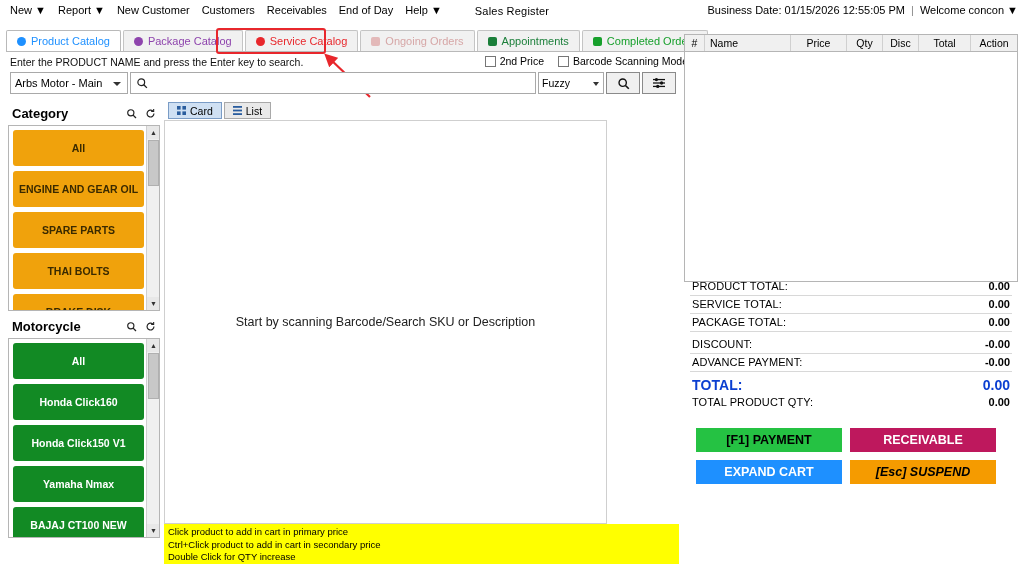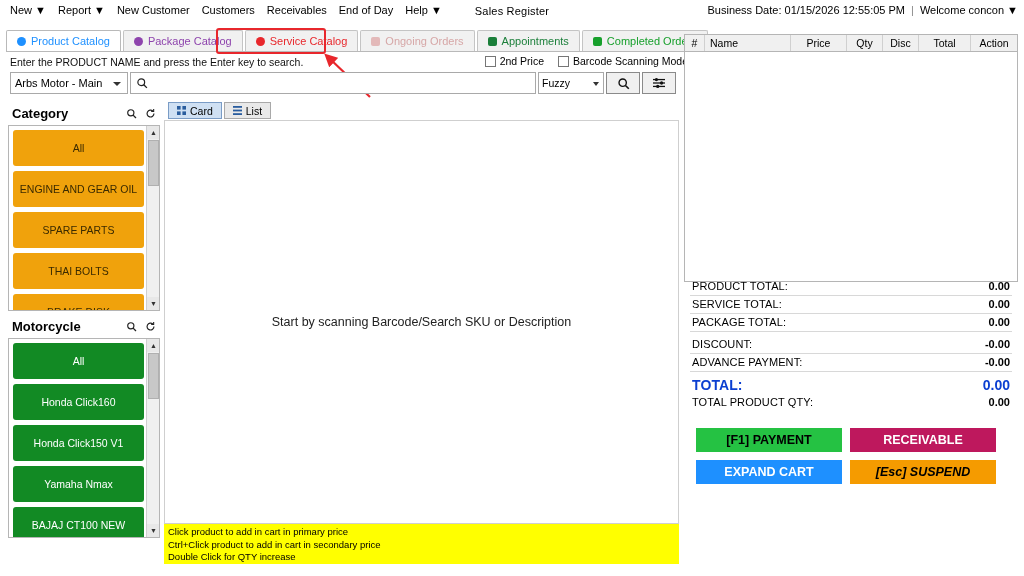--- a/index.html
+++ b/index.html
@@ -114,21 +114,21 @@
   .panel-head .ptitle { font-size: 13px; font-weight: bold; }
   .panel-head .picons { display: flex; gap: 8px; color: #333; font-size: 11px; }
   .listbox {
     border: 1px solid #b5b5b5; background: #fff; position: relative;
     overflow: hidden;
   }
   .listinner { padding: 4px 4px 0 4px; }
   .catbtn {
     height: 36px; margin-bottom: 5px; border-radius: 3px;
     display: flex; align-items: center; justify-content: center;
-    font-size: 10.5px; font-weight: normal; color: #fff; cursor: pointer;
+    font-size: 10.5px; font-weight: bold; color: #fff; cursor: pointer;
     text-align: center; padding: 0 4px;
   }
   .cat-orange { background: #f0a20c; color: #3a2a00; }
   .cat-green  { background: #128a24; }
   .vscroll {
     position: absolute; right: 0; top: 0; width: 13px; height: 100%;
     background: #f0f0f0; border-left: 1px solid #cfcfcf;
   }
   .vscroll .thumb {
     position: absolute; left: 1px; width: 11px; background: #c8c8c8;
@@ -144,21 +144,21 @@
   .viewtabs {
     position: absolute; top: 102px; left: 168px; display: flex; gap: 2px;
   }
   .vtab {
     height: 17px; padding: 0 8px; font-size: 10.5px;
     border: 1px solid #a9a9a9; background: #e9e9e9; display: flex;
     align-items: center; gap: 4px; cursor: pointer;
   }
   .vtab.active { background: #cfe0f3; border-color: #7a9cc6; }
   .centerarea {
-    position: absolute; top: 120px; left: 164px; width: 515px; height: 404px;
+    position: absolute; top: 120px; left: 164px; width: 443px; height: 404px;
     background: #fff; border: 1px solid #cfcfcf;
     display: flex; align-items: center; justify-content: center;
   }
   .center-msg { font-size: 12.5px; color: #222; }
   .yellowbar {
     position: absolute; top: 524px; left: 164px; width: 515px; height: 40px;
     background: #ffff00; font-size: 9.5px; line-height: 12.5px;
     padding: 2px 4px; color: #000;
   }
 

